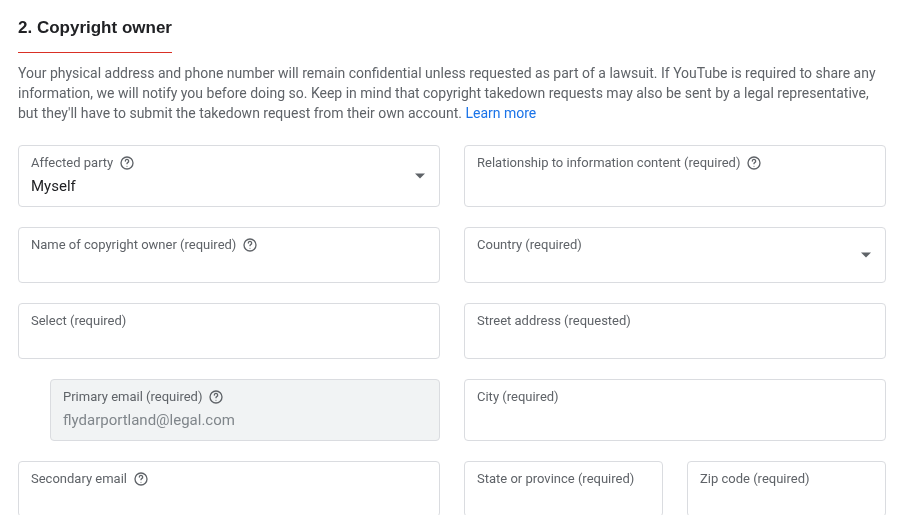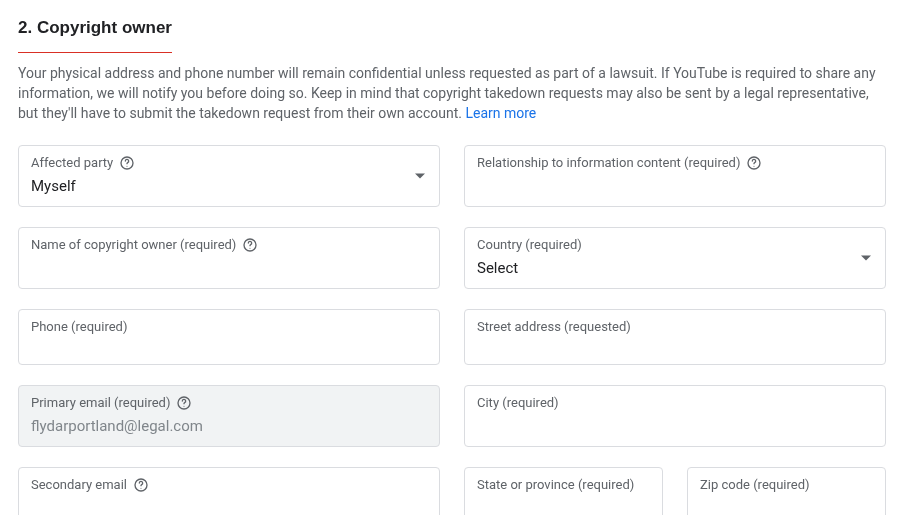--- a/index.html
+++ b/index.html
@@ -39,21 +39,21 @@
       border: 1px solid #dadce0;
       border-radius: 4px;
       padding: 9px 12px 10px 12px;
       min-height: 56px;
       display: flex;
       flex-direction: column;
       justify-content: flex-start;
       position: relative;
       background: #fff;
     }
-    .field.locked { background: #f1f3f4; }
+    .field.locked { background: #f1f3f4; margin-left: 32px; }
     .field-label {
       font-size: 13px;
       color: #5f6368;
       display: flex;
       gap: 6px;
       line-height: 16px;
     }
     .field-value {
       font-size: 15px;
       color: #202124;
@@ -136,27 +136,26 @@
             <circle cx="12" cy="17" r="0.8" fill="currentColor" stroke="none"></circle>
           </svg>
       </span>
     </div>
   </div>
 
   <div class="field">
     <div class="field-label">
       <span>Country (required)</span>
     </div>
-    <div class="field-value">Select</div>
     <span class="caret"></span>
   </div>
 
   <div class="field">
     <div class="field-label">
-      <span>Phone (required)</span>
+      <span>Select (required)</span>
     </div>
   </div>
 
   <div class="field">
     <div class="field-label">
       <span>Street address (requested)</span>
     </div>
   </div>
 
   <div class="field locked">

